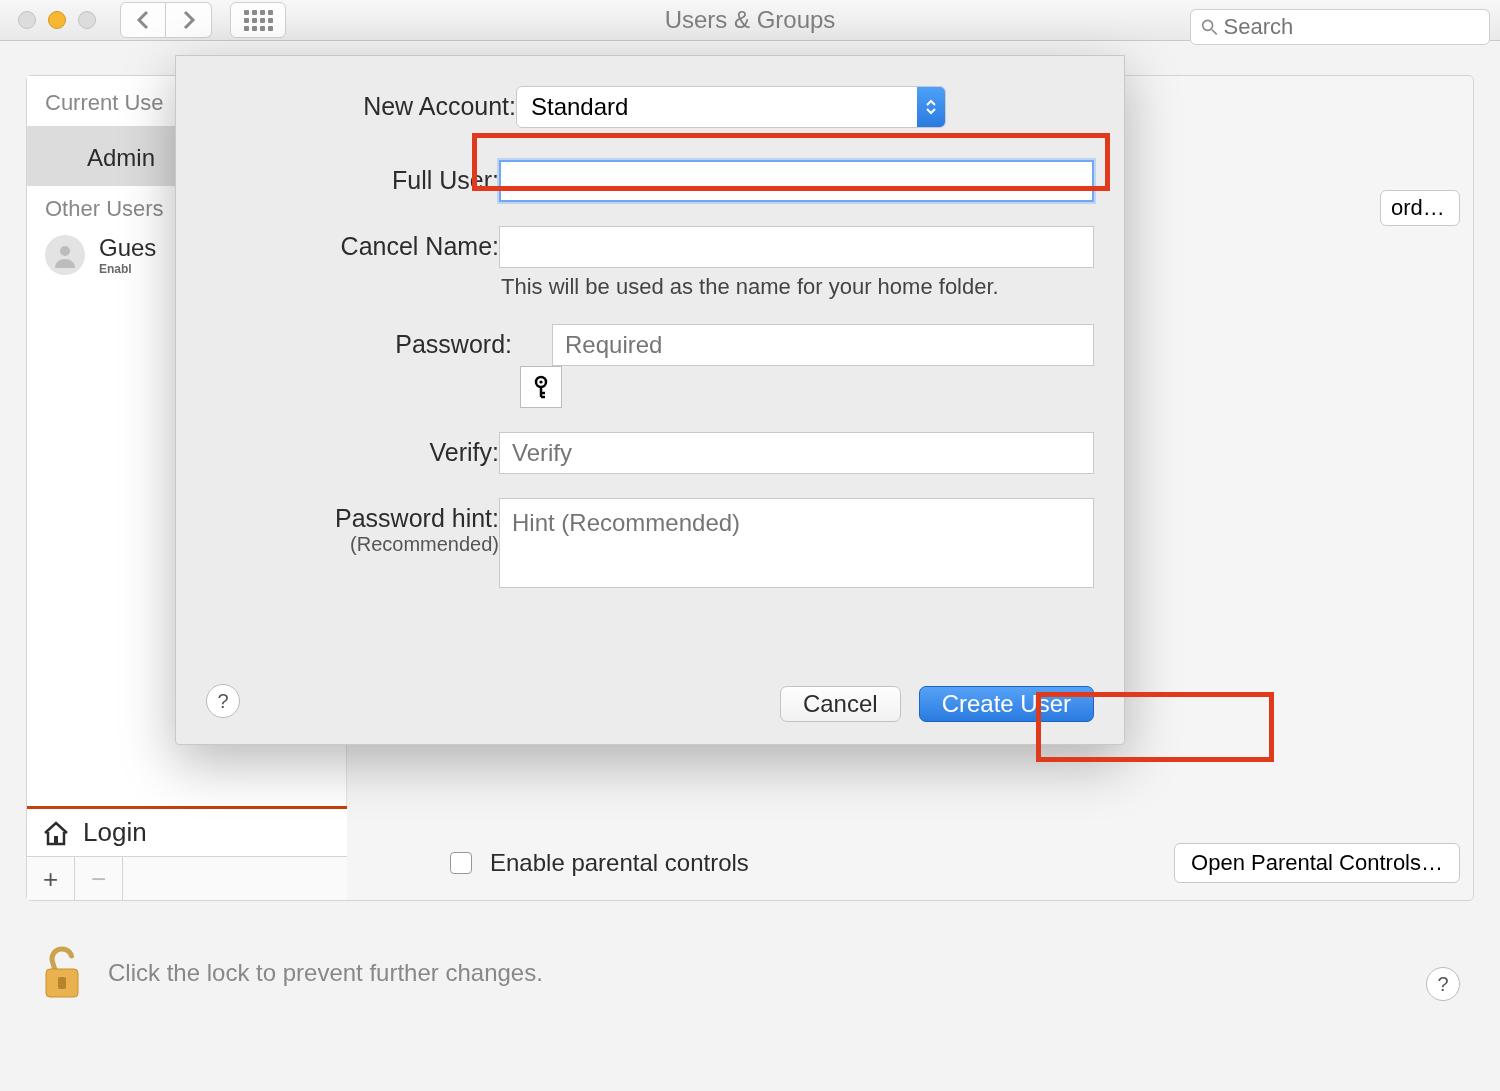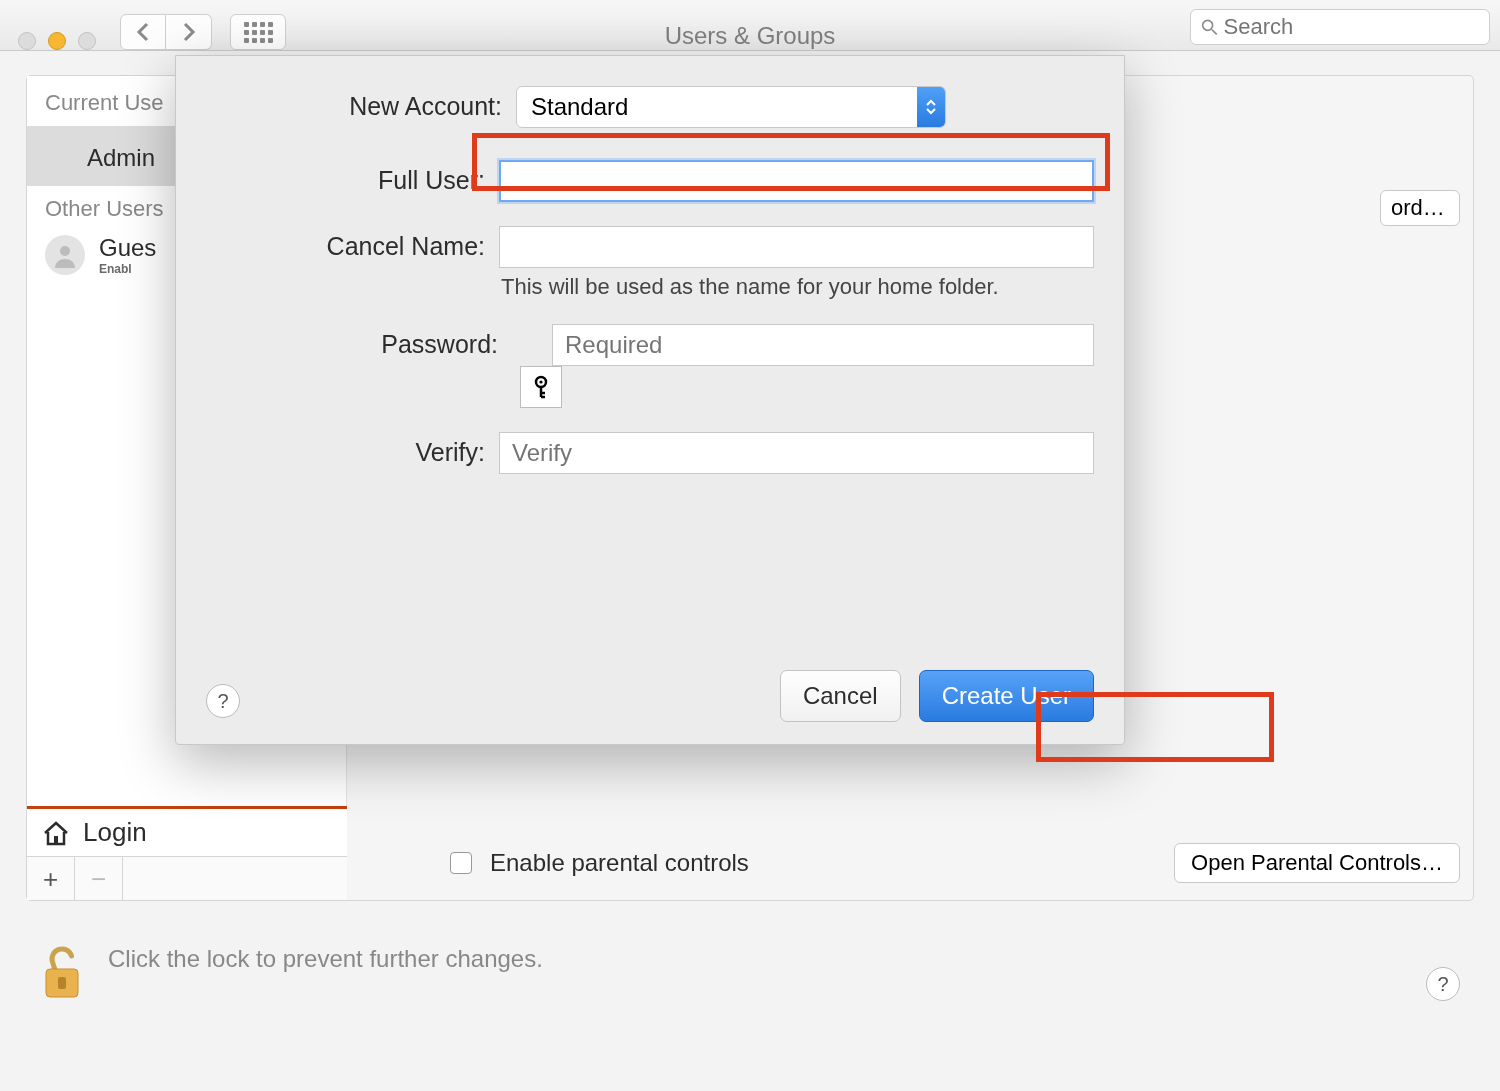--- a/index.html
+++ b/index.html
@@ -1,26 +1,26 @@
 <!DOCTYPE html>
 <html><head>
 <meta charset="utf-8">
 <style>
   * { box-sizing: border-box; margin: 0; padding: 0; font-family: -apple-system, "Helvetica Neue", Helvetica, Arial, sans-serif; }
   html, body { width: 1500px; height: 1091px; background: #f3f3f4; overflow: hidden; }
 
   
   .titlebar {
     position: relative;
-    height: 51px;
+    height: 41px;
     width: 100%;
     background: linear-gradient(#f7f7f7, #e9e9e9);
     border-bottom: 1px solid #c9c9c9;
     display: flex;
-    align-items: flex-end;
+    align-items: center;
     font-size: 22px;
   }
   .traffic-lights { display: flex; gap: 12px; margin-left: 18px; }
   .dot { width: 18px; height: 18px; border-radius: 50%; background: #dcdcdc; border:1px solid #c3c3c3; }
   .dot.yellow { background: #f7b733; border-color:#d29a23; }
   .nav-buttons { display: flex; margin-left: 24px; }
   .nav-btn {
     width: 46px; height: 36px; background: #fdfdfd;
     border: 1px solid #cfcfcf; display: flex; align-items:center; justify-content:center;
     color:#8a8a8a; font-size:20px;
@@ -71,31 +71,31 @@
     border:1px solid #c9c9c9; border-radius:6px; display:flex; align-items:center; padding:0 10px; font-size:22px;}
 
   .parental-row { position:absolute; left:390px; right:40px; bottom:205px; height:46px;
     display:flex; align-items:center; gap:18px;}
   .checkbox { width:22px; height:22px; border:1px solid #999; border-radius:4px; background:#fff; margin-left:60px;}
   .parental-label { font-size:24px; color:#2c2c2c; }
   .open-parental-btn { margin-left:auto; background:#fff; border:1px solid #c9c9c9; border-radius:6px;
     height:40px; padding:13px 16px; font-size:22px; display:flex; align-items:center; }
 
   
-  .lock-row { position:absolute; left:40px; bottom:90px; display:flex; align-items:flex-start; gap:24px; }
+  .lock-row { position:absolute; left:40px; bottom:90px; display:flex; align-items:center; gap:24px; }
   .lock-text { font-size:24px; color:#888; }
   .help-bottom { position:absolute; right:40px; bottom:90px; width:34px; height:34px; border-radius:50%;
     border:1px solid #bbb; background:#fff; display:flex; align-items:center; justify-content:center; font-size:20px; color:#555;}
 
   
   .sheet { position:absolute; left:175px; top:55px; width:950px; height:690px;
     background:#ececec; border:1px solid #c8c8c8; border-radius:0 0 4px 4px;
     box-shadow: 0 18px 55px rgba(0,0,0,.28); padding: 30px 30px 20px; }
   .form-row { display:flex; align-items:flex-start; margin-bottom:24px; }
-  .form-row .label-col { width:310px; text-align:right; padding-right:14px; padding-top:6px;
+  .form-row .label-col { width:310px; text-align:right; padding-top:6px;
     font-size:25px; color:#2c2c2c; }
   .form-row .label-col .sublabel { display:block; font-size:20px; color:#555; }
   .form-row .input-col { flex:1; }
 
   .popup-wrap { position:relative; display:inline-block; }
   .popup { width:430px; height:42px; background:#fff; border:1px solid #c9c9c9; border-radius:6px;
     display:flex; align-items:center; padding:0 14px; font-size:24px; }
   .popup-arrows { position:absolute; right:1px; top:1px; bottom:1px; width:28px;
     background:linear-gradient(#4ea0f7,#2a7be0); border-radius:0 5px 5px 0;
     display:flex; flex-direction:column; align-items:center; justify-content:center; }
@@ -107,21 +107,21 @@
   .pw-input { width:542px;margin-left:40px; }
   .key-btn { width:42px; height:42px; border:1px solid #bcbcbc; background:#fff; display:inline-flex;
     align-items:center; justify-content:center; vertical-align:top; margin-left:8px;}
   textarea.text-input { height:90px; padding:10px 12px; resize:none; font-family:inherit; }
   .hint-text { font-size:22px; color:#444; margin-top:6px; margin-left:2px; }
 
   .help-sheet { width:34px; height:34px; border-radius:50%; border:1px solid #bbb; background:#fff;
     display:flex; align-items:center; justify-content:center; font-size:20px; color:#555;
     position:absolute; left:30px; bottom:26px;}
   .sheet-buttons { position:absolute; right:30px; bottom:22px; display:flex; gap:18px; }
-  .btn { height:52px; border-radius:7px; font-size:24px; padding:0 22px; display:flex; align-items:center;
+  .btn { height:36px; border-radius:7px; font-size:24px; padding:0 22px; display:flex; align-items:center;
     border:1px solid #c3c3c3; background:linear-gradient(#fefefe,#f1f1f1); color:#2c2c2c; }
   .btn.primary { border:1px solid #1e63c9; background:linear-gradient(#57a2f7,#2a7be0); color:#fff; font-weight:500;}
 
   
   .hl { position:absolute; border:5px solid #e03a1d; pointer-events:none; }
   .hl1 { left:296px; top:77px; width:638px; height:58px; }
   .hl2 { left:860px; top:636px; width:238px; height:70px; }
 </style>
 </head>
 <body>
@@ -274,20 +274,29 @@
     </div>
   </div>
 
   <div class="form-row">
     <div class="label-col">Verify:</div>
     <div class="input-col">
       <input type="password" class="text-input" placeholder="Verify" style="">
     </div>
   </div>
 
+  <div class="form-row">
+    <div class="label-col">
+      <span>Password hint:</span>
+      <span class="sublabel">(Recommended)</span>
+    </div>
+    <div class="input-col">
+      <textarea class="text-input" placeholder="Hint (Recommended)" style=""></textarea>
+    </div>
+  </div>
 
   <div class="help-sheet">?</div>
   <div class="sheet-buttons">
     <div class="btn">Cancel</div>
     <div class="btn primary">Create User</div>
   </div>
 
   <div class="hl hl1"></div>
   <div class="hl hl2"></div>
 </div>

